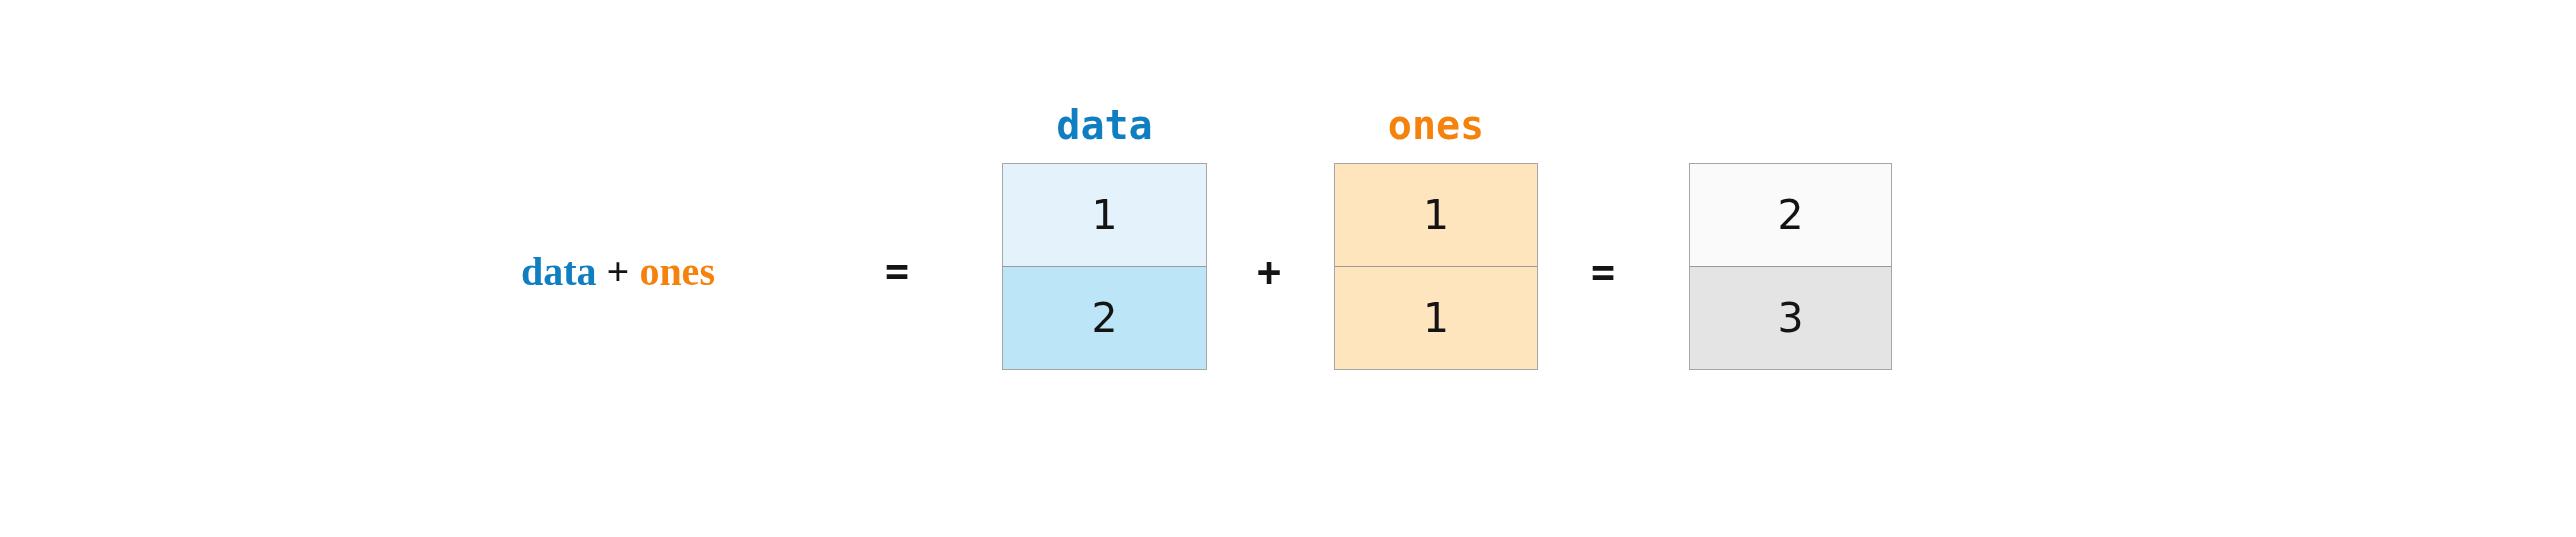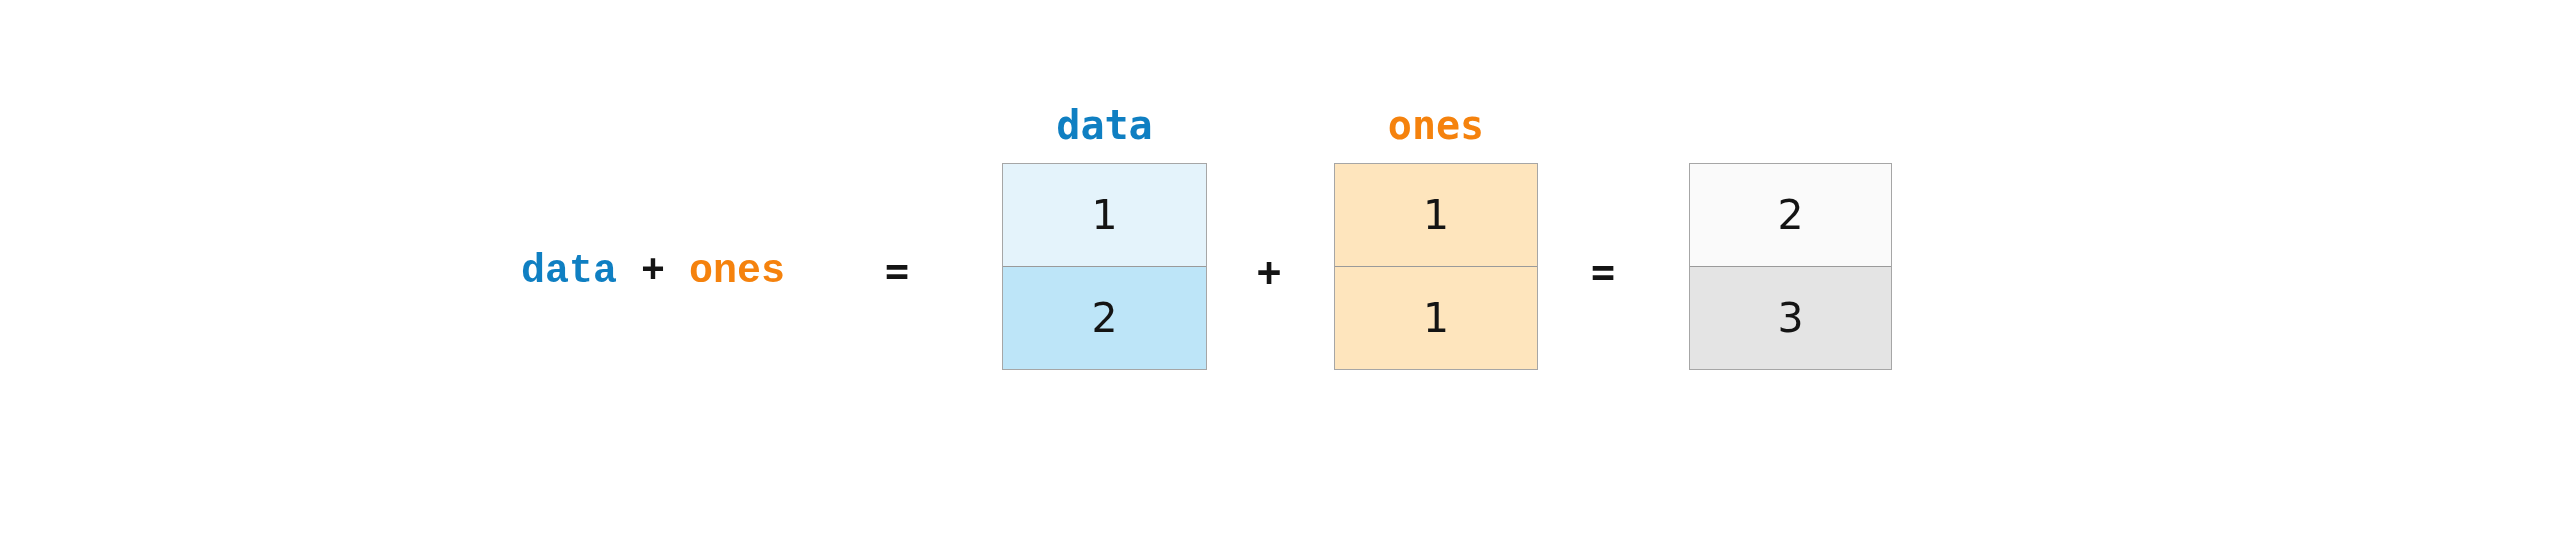--- a/index.html
+++ b/index.html
@@ -13,21 +13,21 @@
     height: 538px;
     background: #ffffff;
     overflow: hidden;
     font-family: "DejaVu Sans", sans-serif;
   }
   .expr {
     position: absolute;
     left: 521px;
     top: 271px;
     transform: translateY(-50%);
-    font-family: Liberation Mono, monospace;
+    font-family: Liberation Serif, serif;
     font-weight: bold;
     font-size: 40px;
     white-space: pre;
     color: #141414;
   }
   .word-blue  { color: #0f7fc2; }
   .word-orange{ color: #f5820d; }
   .expr-equals {
     position: absolute;
     left: 897px;

